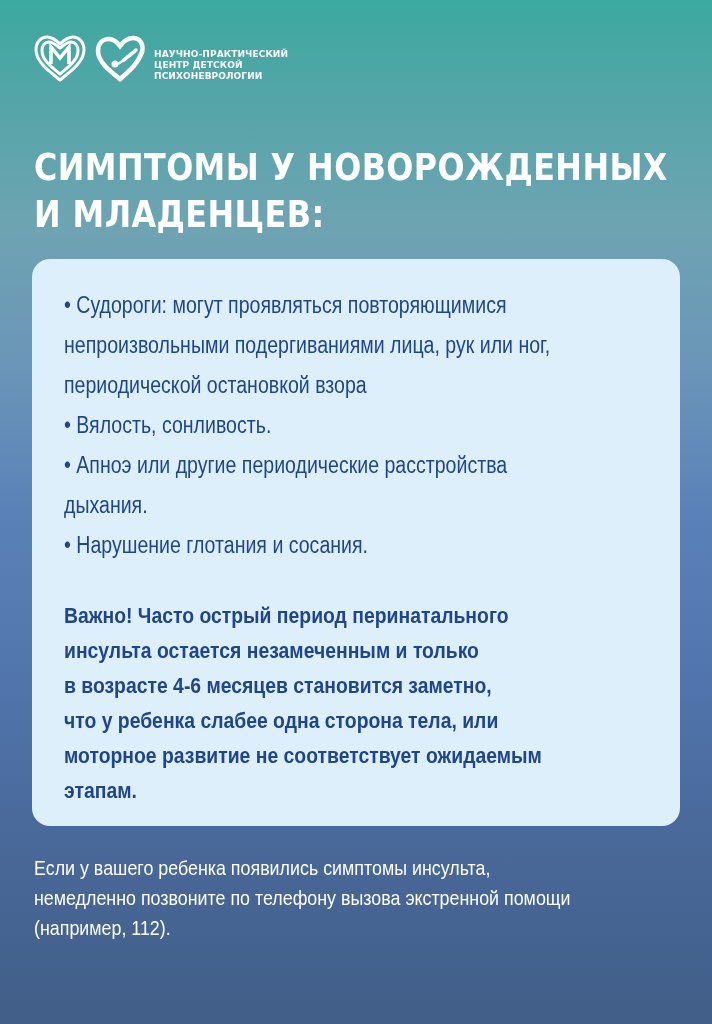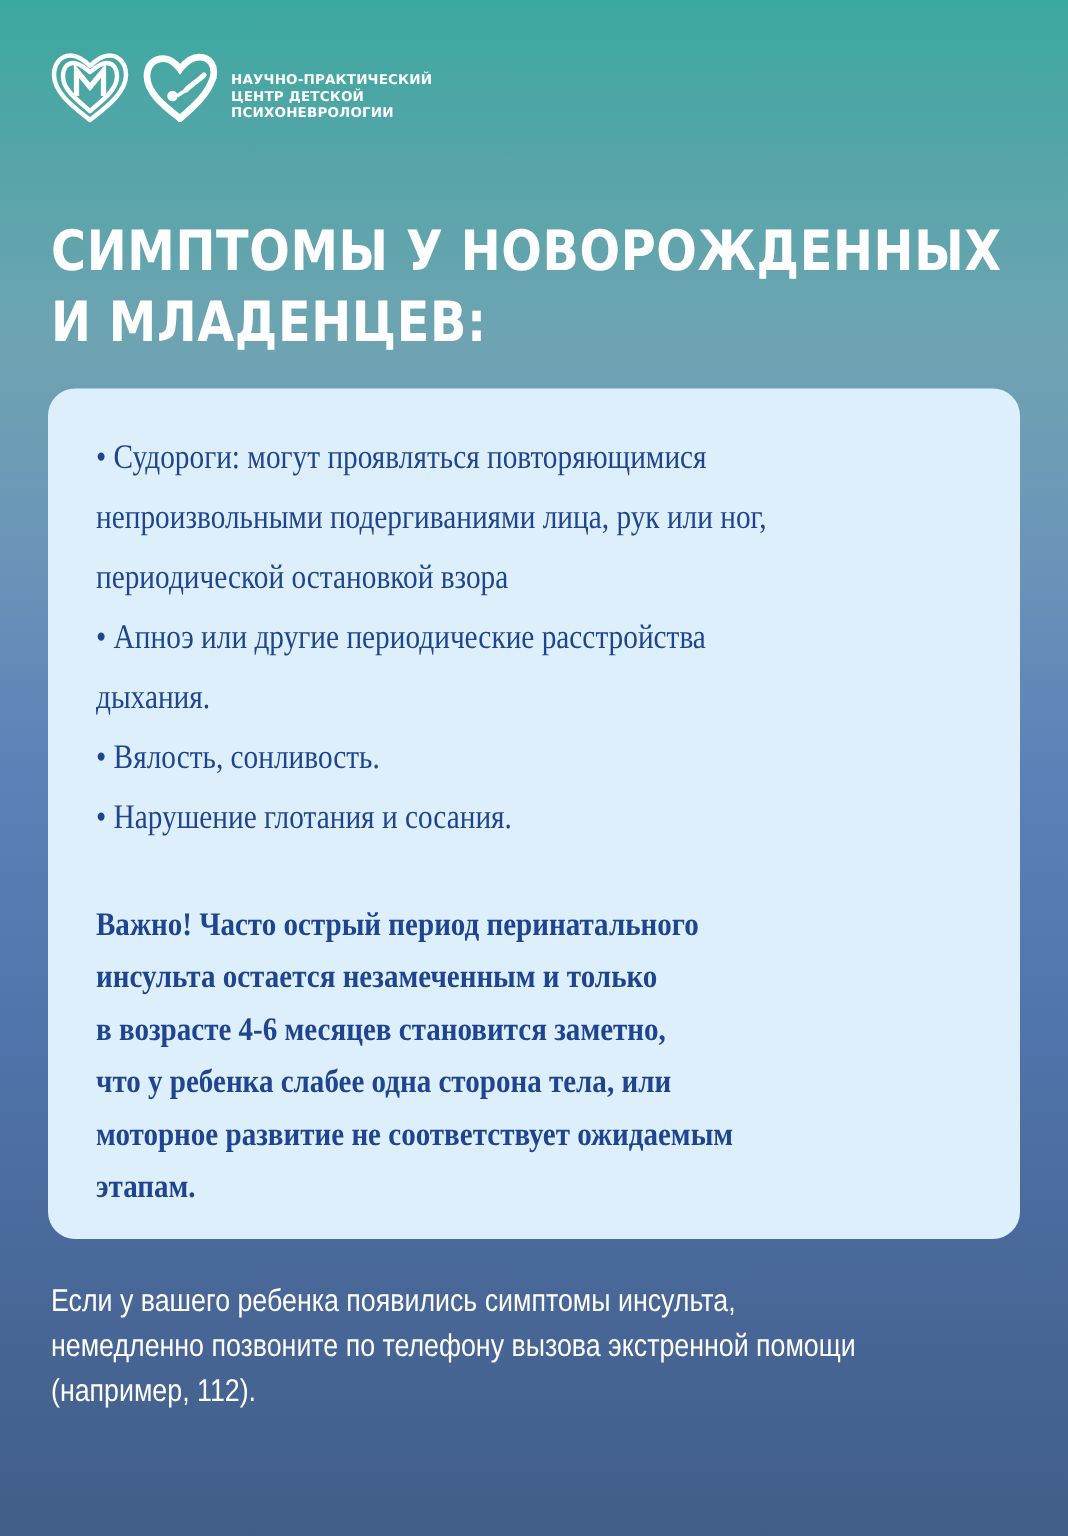--- a/index.html
+++ b/index.html
@@ -19,21 +19,21 @@
   .org div { white-space: nowrap; }
   .title {
     position: absolute; left: 34px; top: 144px; color: #ffffff;
     font-family: "DejaVu Sans", sans-serif; font-weight: bold;
     font-size: 37px; line-height: 47px; letter-spacing: 0.5px;
     transform: scaleX(0.86); transform-origin: left top; white-space: nowrap;
   }
   .card {
     position: absolute; left: 32px; top: 259px; width: 648px; height: 567px;
     background: #ddeffb; border-radius: 18px; box-sizing: border-box;
-    padding: 26px 30px 0 32px; color: #1f4590; font-family: Liberation Serif, serif;
+    padding: 26px 30px 0 32px; color: #1f4590;
   }
   .bullet-line {
     font-size: 23px; line-height: 40px; white-space: nowrap;
     transform: scaleX(0.85); transform-origin: left top;
   }
   .important {
     margin-top: 33px; font-weight: bold; font-size: 22px; line-height: 35px;
     transform: scaleX(0.88); transform-origin: left top; white-space: nowrap;
   }
   .footer {
@@ -73,25 +73,25 @@
 </div>
 
 <div class="card">
   <div>
     <div>
       <div class="bullet-line">• Судороги: могут проявляться повторяющимися</div>
       <div class="bullet-line">непроизвольными подергиваниями лица, рук или ног,</div>
       <div class="bullet-line">периодической остановкой взора</div>
     </div>
     <div>
+      <div class="bullet-line">• Вялость, сонливость.</div>
+    </div>
+    <div>
       <div class="bullet-line">• Апноэ или другие периодические расстройства</div>
       <div class="bullet-line">дыхания.</div>
-    </div>
-    <div>
-      <div class="bullet-line">• Вялость, сонливость.</div>
     </div>
     <div>
       <div class="bullet-line">• Нарушение глотания и сосания.</div>
     </div>
   </div>
   <div class="important">
     <div>Важно! Часто острый период перинатального</div>
     <div>инсульта остается незамеченным и только</div>
     <div>в возрасте 4-6 месяцев становится заметно,</div>
     <div>что у ребенка слабее одна сторона тела, или</div>

